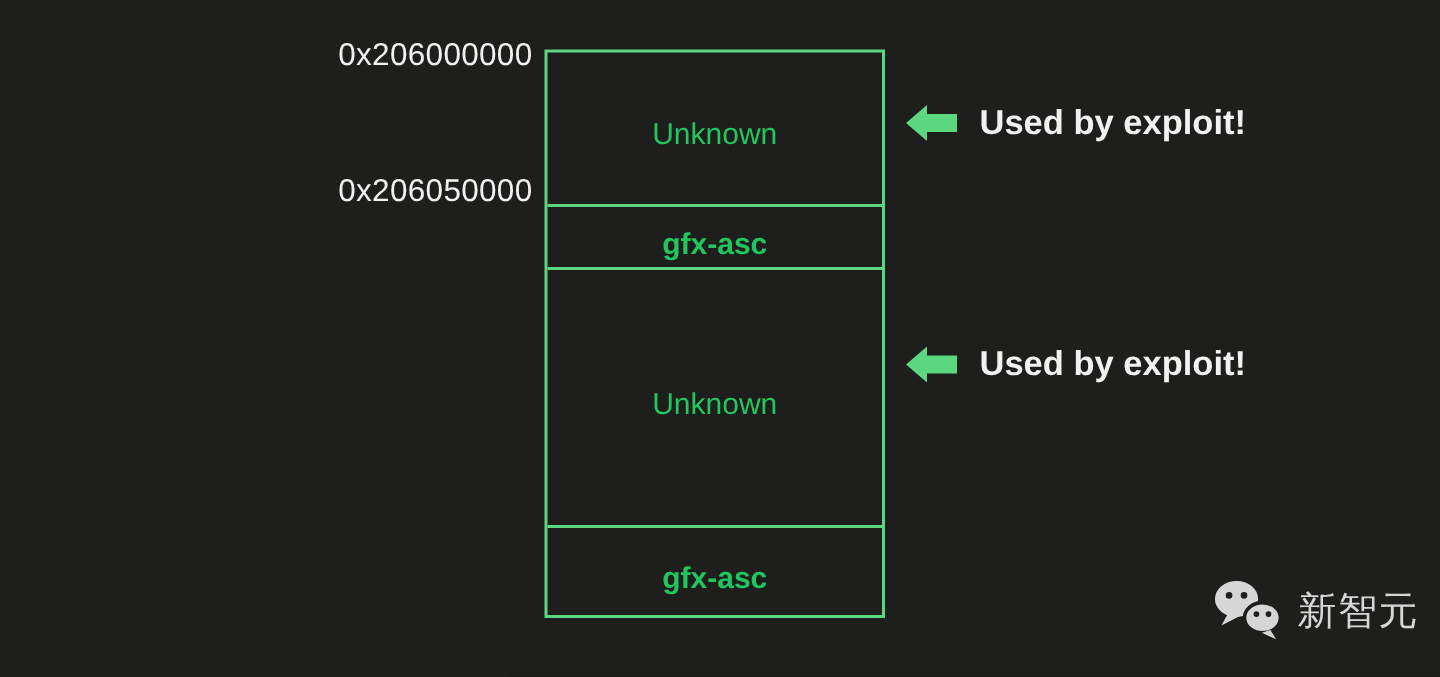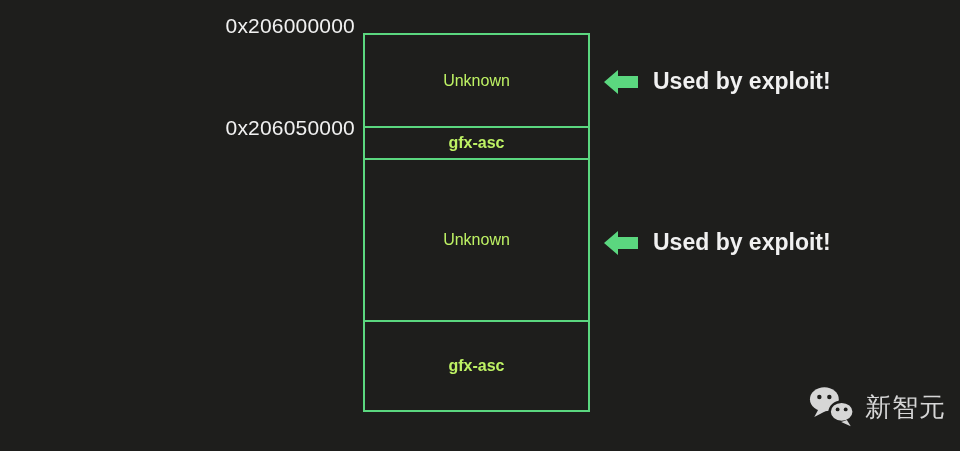--- a/index.html
+++ b/index.html
@@ -31,23 +31,24 @@
     width:227px;height:379px;
     border:2px solid #5bd77f;
     box-sizing:border-box;
     display:flex;
     flex-direction:column;
   }
   .seg{
     display:flex;
     align-items:center;
     justify-content:center;
-    font-size:16px;
-    color:#bef264;
+    font-size:20px;
+    color:#22c55e;
     box-sizing:border-box;
+    margin-top:10px;
   }
   .seg.divider{border-bottom:2px solid #5bd77f;}
   .seg-1{height:93px;}
   .seg-2{height:32px;font-weight:bold;}
   .seg-3{height:162px;}
   .seg-4{flex:1;font-weight:bold;}
   
   .annotation{
     position:absolute;
     left:604px;
@@ -77,21 +78,21 @@
   .watermark .wm-text{
     font-size:26px;
     letter-spacing:1px;
   }
 </style>
 </head>
 <body>
 
 <div class="canvas">
 
-  <div class="addr" style="top:13px">0x206000000</div>
+  <div class="addr" style="top:24px">0x206000000</div>
   <div class="addr" style="top:115px">0x206050000</div>
 
   <div class="membox">
     <div class="seg seg-1 divider">Unknown</div>
     <div class="seg seg-2 divider">gfx-asc</div>
     <div class="seg seg-3 divider">Unknown</div>
     <div class="seg seg-4">gfx-asc</div>
   </div>
 
   <div class="annotation anno-1">

